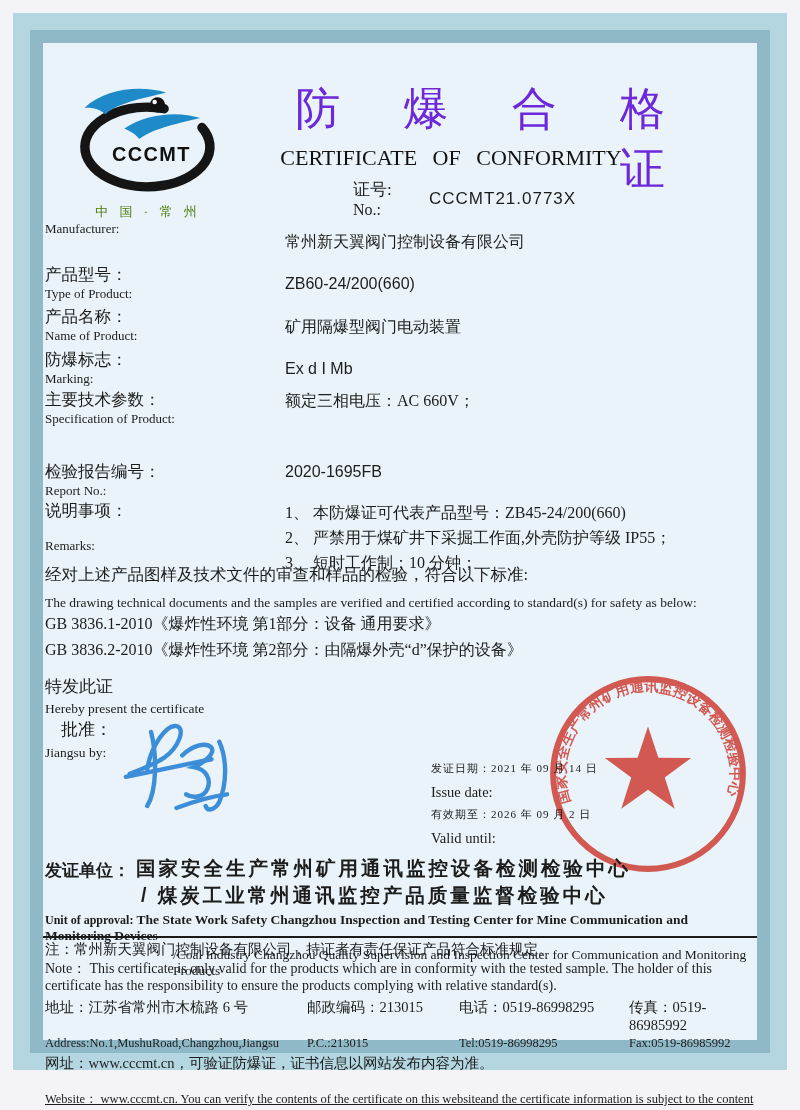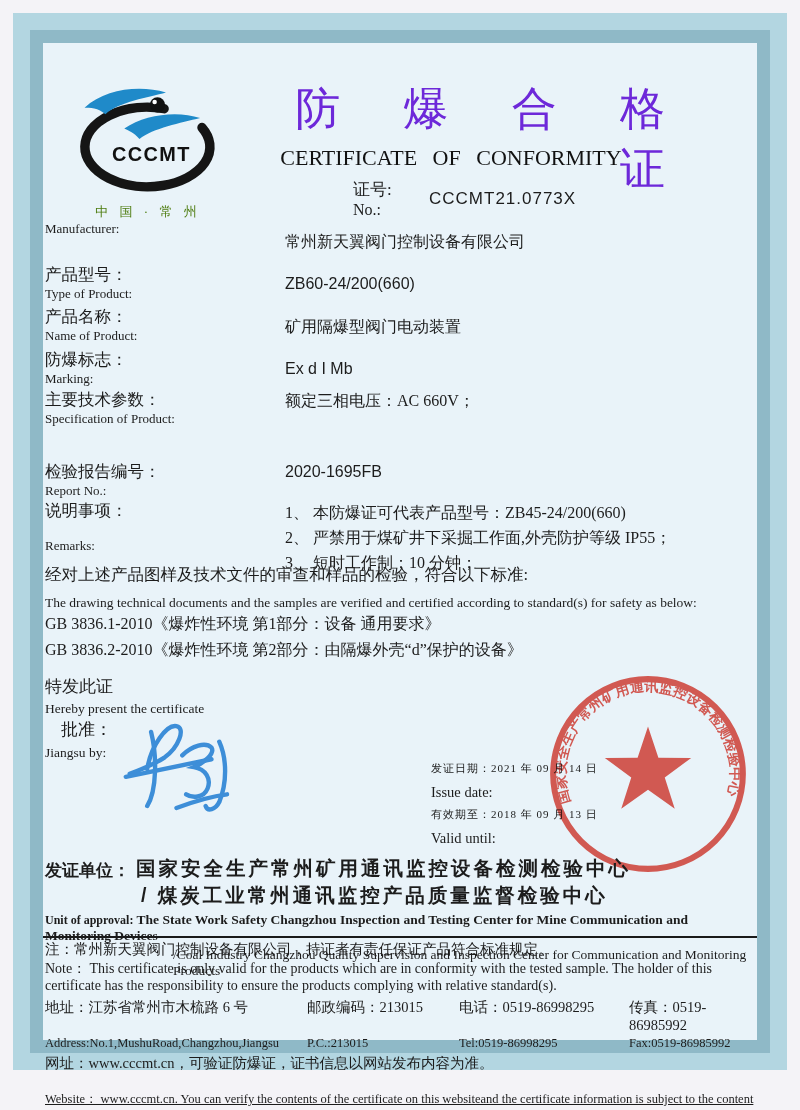--- a/index.html
+++ b/index.html
@@ -177,21 +177,21 @@
           <path d="M34,20 C40,44 40,80 30,96"></path>
           <path d="M66,44 C76,34 90,30 96,36 C100,42 88,52 78,56 C90,58 96,68 92,78 C88,88 76,88 70,84"></path>
           <path d="M104,30 C112,48 112,72 104,92 C100,100 92,102 90,96"></path>
           <path d="M60,98 C76,92 96,86 112,84"></path>
         </g>
       </svg>
 
       <div class="abs dates">
         <div class="d-zh">发证日期：2021 年 09 月 14 日</div>
         <div class="d-en">Issue date:</div>
-        <div class="d-zh">有效期至：2018 年 09 月 13 日</div>
+        <div class="d-zh">有效期至：2026 年 09 月 2 日</div>
         <div class="d-en">Valid until:</div>
       </div>
 
       <svg class="abs seal" width="222" height="222" viewBox="0 0 220 220">
         <circle cx="110" cy="110" r="94" fill="none" stroke="#e2463c" stroke-width="6"></circle>
         <polygon points="110,63 99.7,93.8 67.2,94.1 93.4,113.4 83.5,144.4 110,125.5 136.5,144.4 126.6,113.4 152.8,94.1 120.3,93.8" fill="#e2463c"></polygon>
         <defs>
             <path id="sealArc" d="M 33,138 A 82,82 0 1 1 187,138" fill="none"></path>
           </defs>
         <text font-size="14" font-weight="bold" fill="#e2463c" font-family="Liberation Sans, DejaVu Sans, sans-serif">

